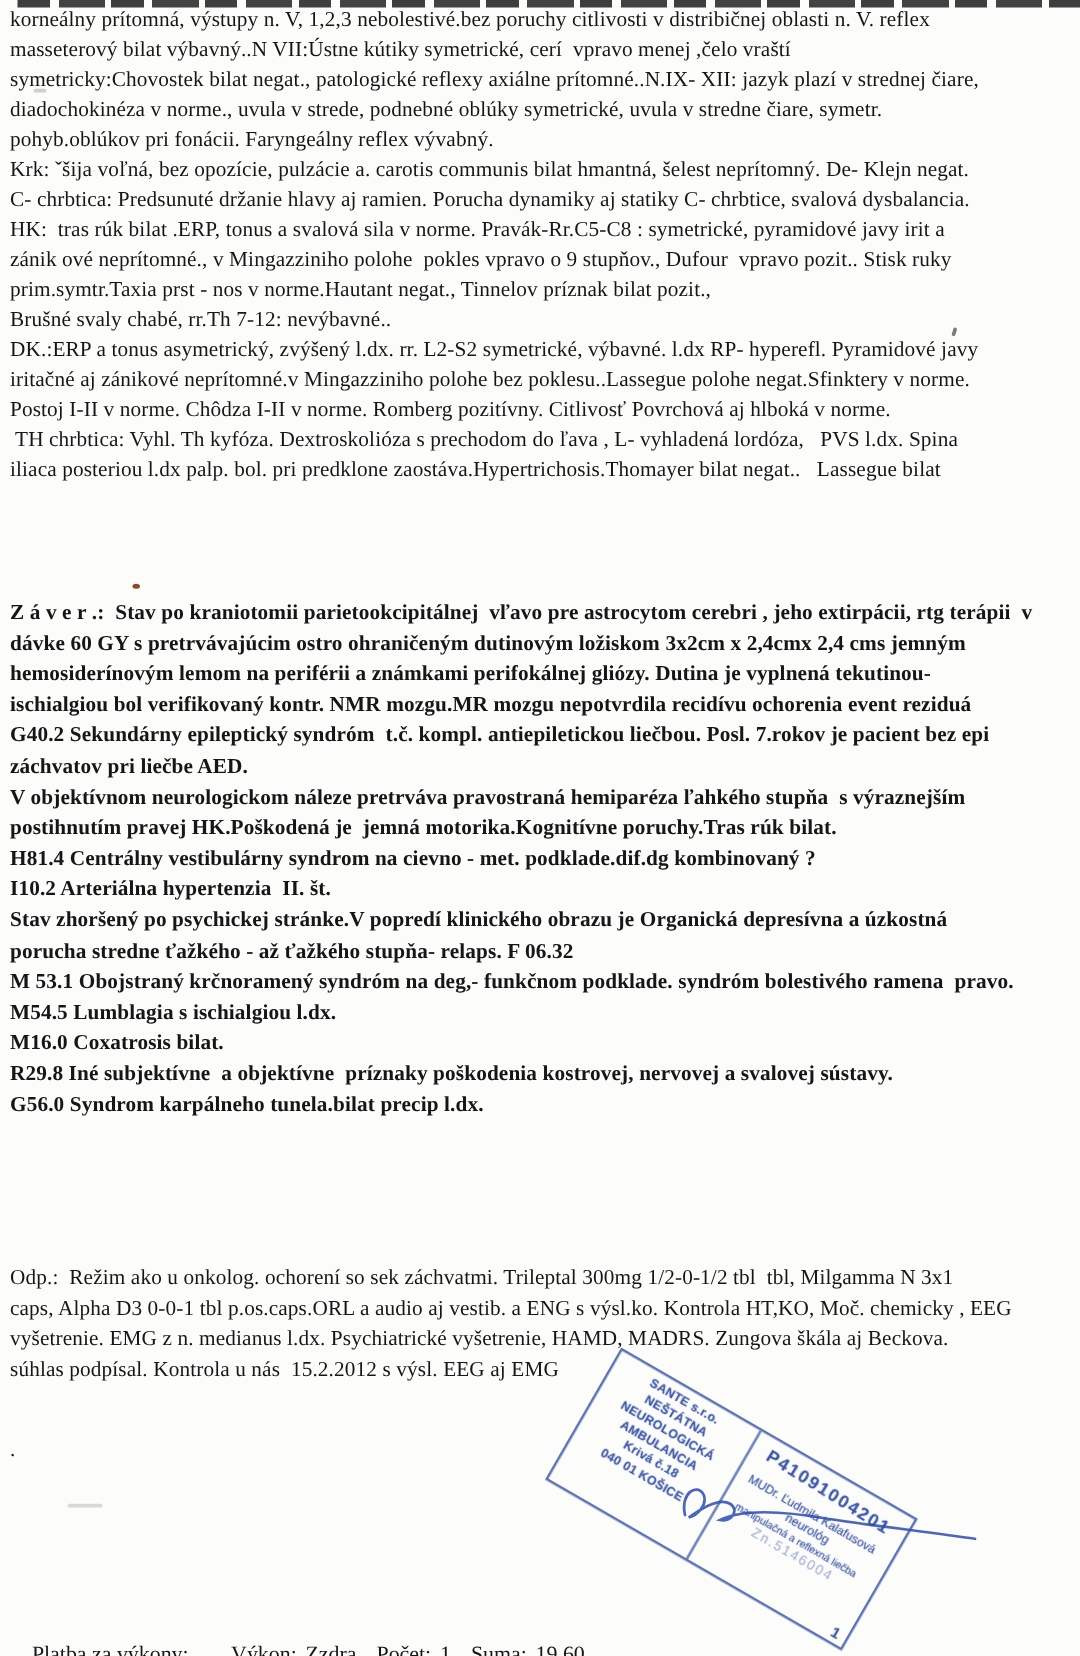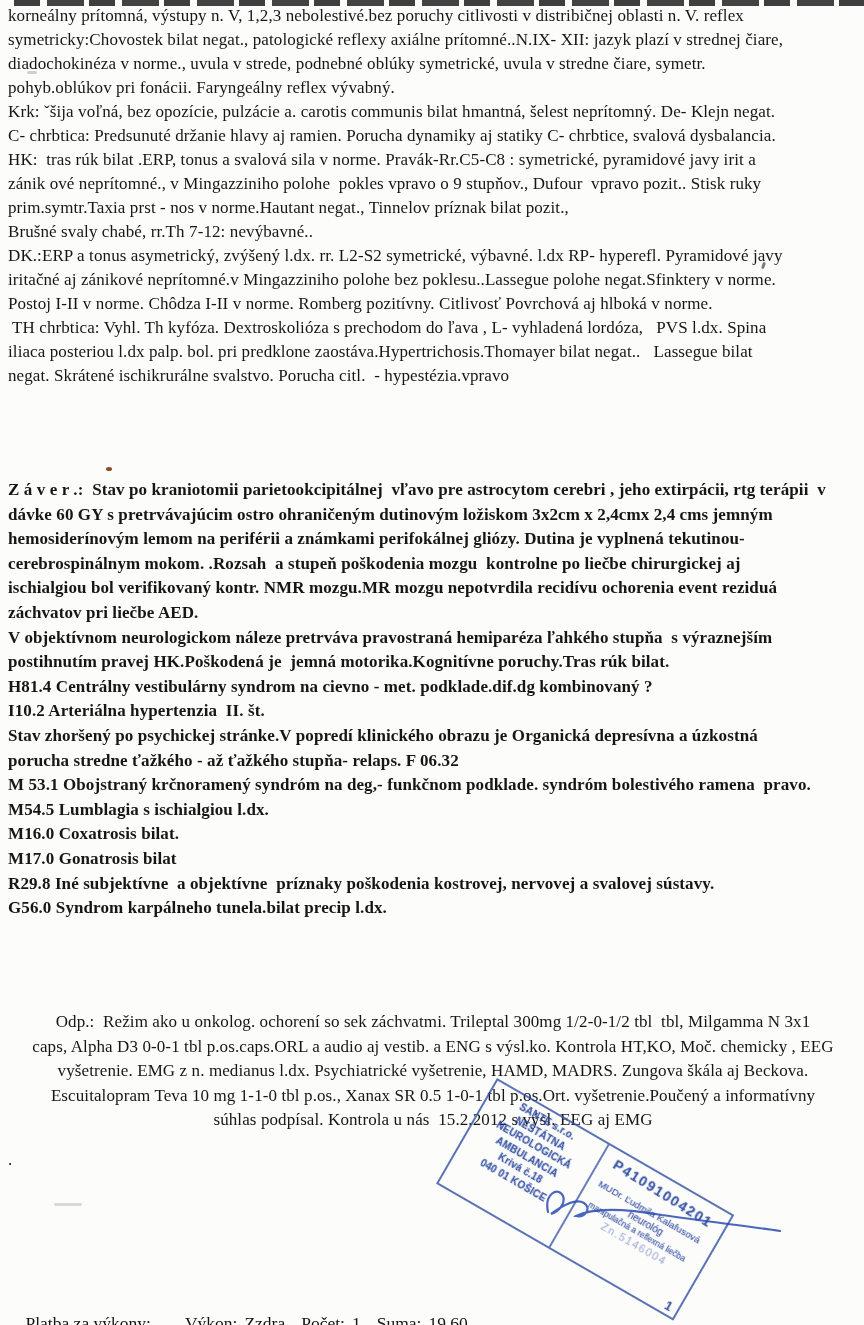--- a/index.html
+++ b/index.html
@@ -12,21 +12,21 @@
   .page { position:relative; width:864px; height:1325px; }
 
   
   .block { position:absolute; left:8px; width:850px; }
   .line  { white-space:pre; font-size:17px; letter-spacing:0.1px; }
   .block-findings        { top:4px; }
   .block-findings .line  { line-height:24px; }
   .block-conclusion      { top:478px; }
   .block-conclusion .line{ line-height:24.6px;font-weight:bold; }
   .block-recommendation  { top:1010px; }
-  .block-recommendation .line { line-height:24.6px;text-align:center; }
+  .block-recommendation .line { line-height:24.6px; }
 
   .stray-dot { position:absolute; left:8px; top:1150px; font-size:17px; }
 
   .footer { position:absolute; left:8px; top:1292px; font-size:17.5px; white-space:pre; }
   .footer .pay-label { margin-right:34px; }
   .footer .pay-item  { margin-right:16px; }
   .footer .pay-item .pil { margin-right:7px; }
 
   
   .artifact-top {
@@ -74,67 +74,65 @@
 
 <div class="page">
 
   <div class="artifact-top"></div>
   <div class="speck speck-d"></div>
   <div class="speck speck-b"></div>
 
   <div class="block block-findings">
 
   <div class="line">korneálny prítomná, výstupy n. V, 1,2,3 nebolestivé.bez poruchy citlivosti v distribičnej oblasti n. V. reflex</div>
+      <div class="line">masseterový bilat výbavný..N VII:Ústne kútiky symetrické, cerí  vpravo menej ,čelo vraští</div>
       <div class="line">symetricky:Chovostek bilat negat., patologické reflexy axiálne prítomné..N.IX- XII: jazyk plazí v strednej čiare,</div>
       <div class="line">diadochokinéza v norme., uvula v strede, podnebné oblúky symetrické, uvula v stredne čiare, symetr.</div>
       <div class="line">pohyb.oblúkov pri fonácii. Faryngeálny reflex vývabný.</div>
       <div class="line">Krk: ˇšija voľná, bez opozície, pulzácie a. carotis communis bilat hmantná, šelest neprítomný. De- Klejn negat.</div>
       <div class="line">C- chrbtica: Predsunuté držanie hlavy aj ramien. Porucha dynamiky aj statiky C- chrbtice, svalová dysbalancia.</div>
       <div class="line">HK:  tras rúk bilat .ERP, tonus a svalová sila v norme. Pravák-Rr.C5-C8 : symetrické, pyramidové javy irit a</div>
       <div class="line">zánik ové neprítomné., v Mingazziniho polohe  pokles vpravo o 9 stupňov., Dufour  vpravo pozit.. Stisk ruky</div>
       <div class="line">prim.symtr.Taxia prst - nos v norme.Hautant negat., Tinnelov príznak bilat pozit.,</div>
       <div class="line">Brušné svaly chabé, rr.Th 7-12: nevýbavné..</div>
       <div class="line">DK.:ERP a tonus asymetrický, zvýšený l.dx. rr. L2-S2 symetrické, výbavné. l.dx RP- hyperefl. Pyramidové javy</div>
       <div class="line">iritačné aj zánikové neprítomné.v Mingazziniho polohe bez poklesu..Lassegue polohe negat.Sfinktery v norme.</div>
       <div class="line">Postoj I-II v norme. Chôdza I-II v norme. Romberg pozitívny. Citlivosť Povrchová aj hlboká v norme.</div>
       <div class="line"> TH chrbtica: Vyhl. Th kyfóza. Dextroskolióza s prechodom do ľava , L- vyhladená lordóza,   PVS l.dx. Spina</div>
       <div class="line">iliaca posteriou l.dx palp. bol. pri predklone zaostáva.Hypertrichosis.Thomayer bilat negat..   Lassegue bilat</div>
-      <div class="line">negat. Skrátené ischikrurálne svalstvo. Porucha citl.  - hypestézia.vpravo</div>
     </div>
 
   <div class="speck speck-a"></div>
 
   <div class="block block-conclusion">
 
   <div class="line">Z á v e r .:  Stav po kraniotomii parietookcipitálnej  vľavo pre astrocytom cerebri , jeho extirpácii, rtg terápii  v</div>
       <div class="line">dávke 60 GY s pretrvávajúcim ostro ohraničeným dutinovým ložiskom 3x2cm x 2,4cmx 2,4 cms jemným</div>
       <div class="line">hemosiderínovým lemom na periférii a známkami perifokálnej gliózy. Dutina je vyplnená tekutinou-</div>
-      <div class="line">cerebrospinálnym mokom. .Rozsah  a stupeň poškodenia mozgu  kontrolne po liečbe chirurgickej aj</div>
       <div class="line">ischialgiou bol verifikovaný kontr. NMR mozgu.MR mozgu nepotvrdila recidívu ochorenia event reziduá</div>
+      <div class="line">G40.2 Sekundárny epileptický syndróm  t.č. kompl. antiepiletickou liečbou. Posl. 7.rokov je pacient bez epi</div>
       <div class="line">záchvatov pri liečbe AED.</div>
       <div class="line">V objektívnom neurologickom náleze pretrváva pravostraná hemiparéza ľahkého stupňa  s výraznejším</div>
       <div class="line">postihnutím pravej HK.Poškodená je  jemná motorika.Kognitívne poruchy.Tras rúk bilat.</div>
       <div class="line">H81.4 Centrálny vestibulárny syndrom na cievno - met. podklade.dif.dg kombinovaný ?</div>
       <div class="line">I10.2 Arteriálna hypertenzia  II. št.</div>
       <div class="line">Stav zhoršený po psychickej stránke.V popredí klinického obrazu je Organická depresívna a úzkostná</div>
       <div class="line">porucha stredne ťažkého - až ťažkého stupňa- relaps. F 06.32</div>
       <div class="line">M 53.1 Obojstraný krčnoramený syndróm na deg,- funkčnom podklade. syndróm bolestivého ramena  pravo.</div>
       <div class="line">M54.5 Lumblagia s ischialgiou l.dx.</div>
       <div class="line">M16.0 Coxatrosis bilat.</div>
-      <div class="line">M17.0 Gonatrosis bilat</div>
       <div class="line">R29.8 Iné subjektívne  a objektívne  príznaky poškodenia kostrovej, nervovej a svalovej sústavy.</div>
       <div class="line">G56.0 Syndrom karpálneho tunela.bilat precip l.dx.</div>
     </div>
 
   <div class="block block-recommendation">
 
   <div class="line">Odp.:  Režim ako u onkolog. ochorení so sek záchvatmi. Trileptal 300mg 1/2-0-1/2 tbl  tbl, Milgamma N 3x1</div>
       <div class="line">caps, Alpha D3 0-0-1 tbl p.os.caps.ORL a audio aj vestib. a ENG s výsl.ko. Kontrola HT,KO, Moč. chemicky , EEG</div>
       <div class="line">vyšetrenie. EMG z n. medianus l.dx. Psychiatrické vyšetrenie, HAMD, MADRS. Zungova škála aj Beckova.</div>
-      <div class="line">Escuitalopram Teva 10 mg 1-1-0 tbl p.os., Xanax SR 0.5 1-0-1 tbl p.os.Ort. vyšetrenie.Poučený a informatívny</div>
       <div class="line">súhlas podpísal. Kontrola u nás  15.2.2012 s výsl. EEG aj EMG</div>
     </div>
 
   <div class="stray-dot">.</div>
   <div class="speck speck-c"></div>
 
   <div class="stamp">
     <div class="stamp-left">
 
     <div>SANTE s.r.o.</div>

